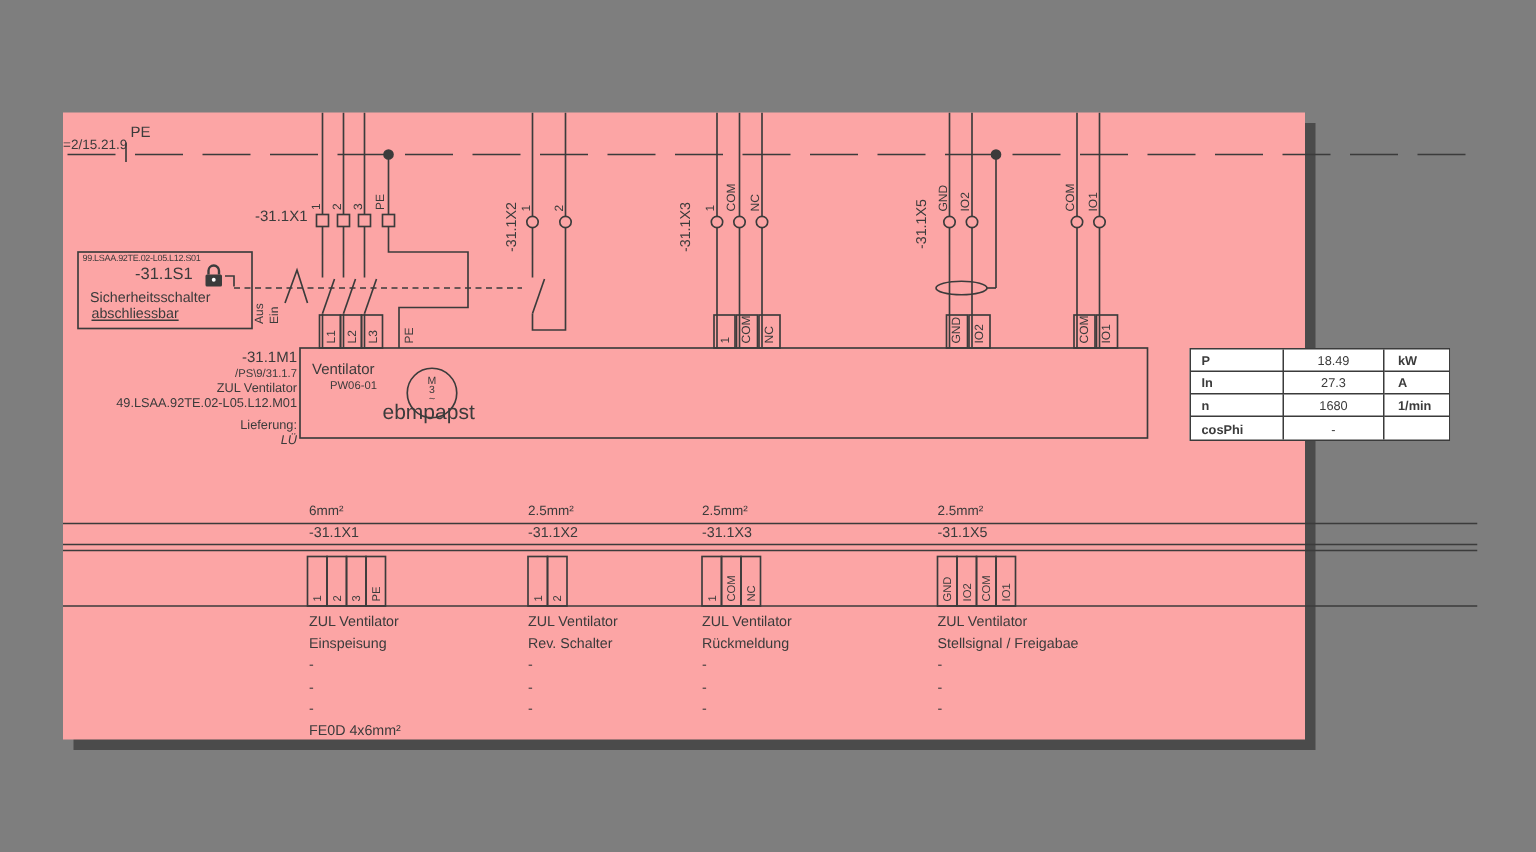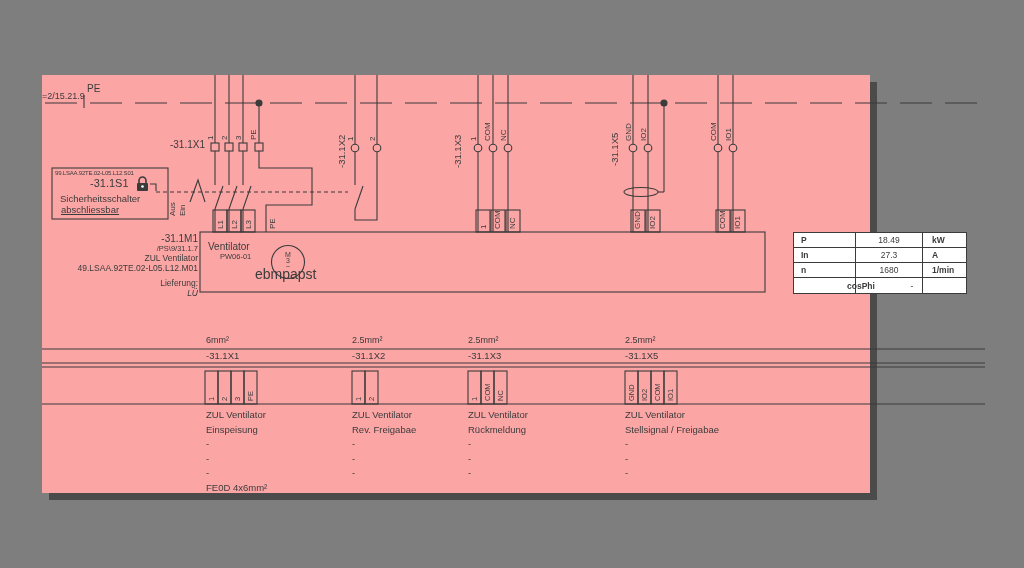--- a/index.html
+++ b/index.html
@@ -9,21 +9,21 @@
         box-shadow:7px 7px 0 #4b4b4b;color:#3b3b3b;}
   .lines{position:absolute;left:0;top:0;}
   .t{position:absolute;white-space:nowrap;line-height:1.1;color:#3b3b3b;}
   .vt{position:absolute;transform:rotate(-90deg);transform-origin:0 0;white-space:nowrap;line-height:1;color:#3b3b3b;}
   .rcol{position:absolute;left:8px;top:158px;width:148px;text-align:right;color:#3b3b3b;}
   .rcol div{white-space:nowrap;}
   .dtable{position:absolute;left:751px;top:157px;display:grid;grid-template-columns:62px 67px 43px;
           grid-auto-rows:15px;border:1px solid #3b3b3b;font-size:8.5px;background:#fff;}
   .dtable>div{border-right:1px solid #3b3b3b;border-bottom:1px solid #3b3b3b;display:flex;align-items:center;}
   .dtable>div:nth-child(3n){border-right:none;}
-  .dtable>div:nth-child(n+10){border-bottom:none;margin-left:46px;}
+  .dtable>div:nth-child(n+10){border-bottom:none;}
   .c-param{padding-left:7px;font-weight:bold;}
   .c-val{justify-content:center;}
   .c-unit{padding-left:9px;font-weight:bold;}
   .dcol{position:absolute;top:333px;font-size:9.5px;color:#3b3b3b;}
   .dcol div{line-height:14.6px;white-space:nowrap;}
   .u{text-decoration:underline;}
 </style>
 </head>
 <body>
 
@@ -243,21 +243,21 @@
     <div class="dcol" style="left:164px;">
       <div>ZUL Ventilator</div>
       <div>Einspeisung</div>
       <div>-</div>
       <div>-</div>
       <div>-</div>
       <div>FE0D 4x6mm²</div>
     </div>
     <div class="dcol" style="left:310px;">
       <div>ZUL Ventilator</div>
-      <div>Rev. Freigabae</div>
+      <div>Rev. Schalter</div>
       <div>-</div>
       <div>-</div>
       <div>-</div>
     </div>
     <div class="dcol" style="left:426px;">
       <div>ZUL Ventilator</div>
       <div>Rückmeldung</div>
       <div>-</div>
       <div>-</div>
       <div>-</div>

